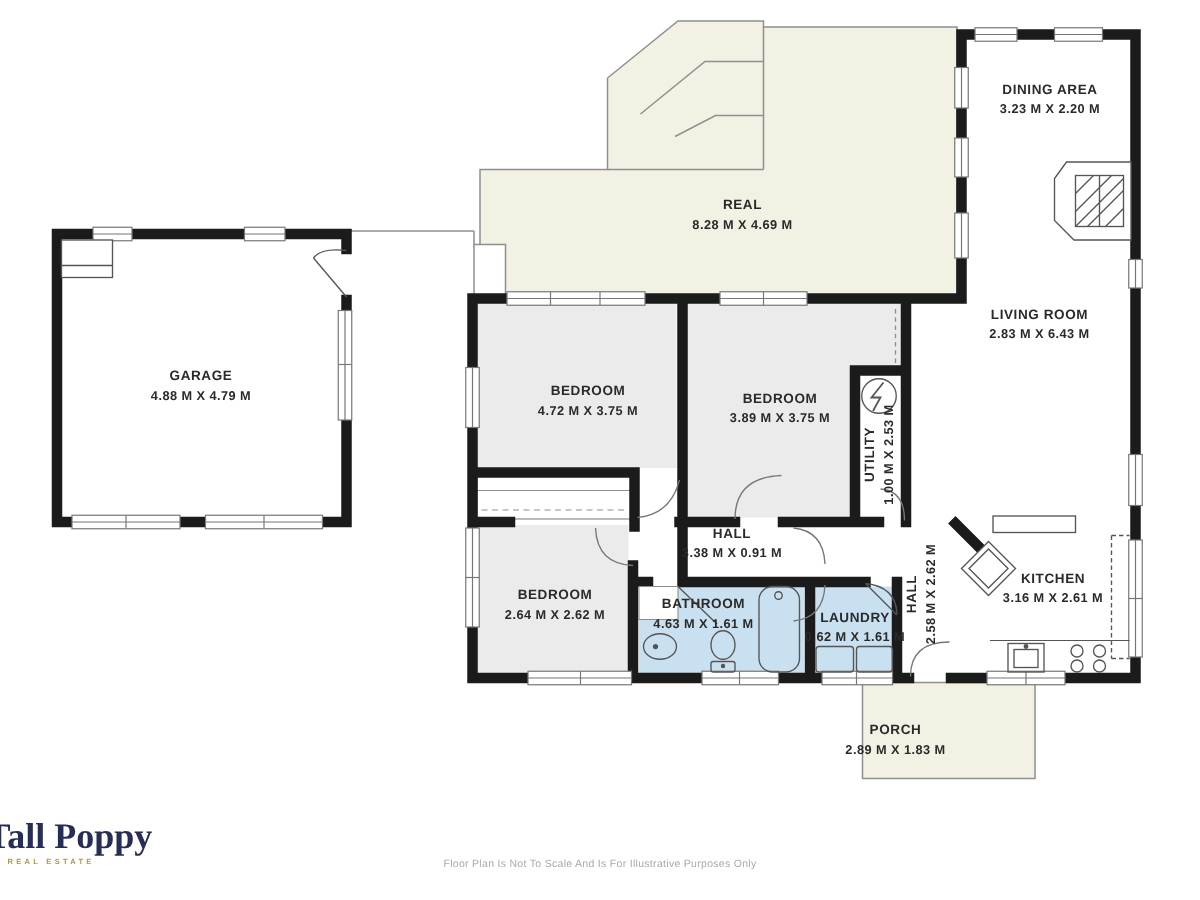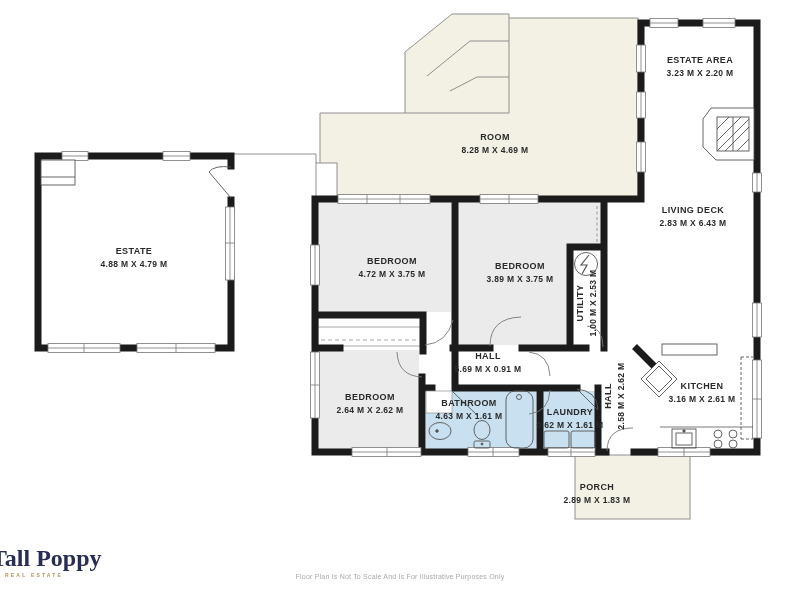--- a/index.html
+++ b/index.html
@@ -183,50 +183,50 @@
       <path d="M422,377 Q398,376 397,352"></path>
       <path d="M603,347 Q603,327 587,326"></path>
       <path d="M607,451 Q607,428 633,428"></path>
       <path d="M529,352 Q549,354 550,376 M529,414 Q549,412 550,390"></path>
     </g>
   </g>
 </svg>
 </div>
 
 <div class="lbl" style="left:134px;top:257px">
-  <div class="rn">ESTATE</div>
+  <div class="rn">GARAGE</div>
   <div class="rd">4.88 M X 4.79 M</div>
 </div>
 <div class="lbl" style="left:495px;top:143px">
-  <div class="rn">ROOM</div>
+  <div class="rn">REAL</div>
   <div class="rd">8.28 M X 4.69 M</div>
 </div>
 <div class="lbl" style="left:700px;top:66px">
-  <div class="rn">ESTATE AREA</div>
+  <div class="rn">DINING AREA</div>
   <div class="rd">3.23 M X 2.20 M</div>
 </div>
 <div class="lbl" style="left:693px;top:216px">
-  <div class="rn">LIVING DECK</div>
+  <div class="rn">LIVING ROOM</div>
   <div class="rd">2.83 M X 6.43 M</div>
 </div>
 <div class="lbl" style="left:392px;top:267px">
   <div class="rn">BEDROOM</div>
   <div class="rd">4.72 M X 3.75 M</div>
 </div>
 <div class="lbl" style="left:520px;top:272px">
   <div class="rn">BEDROOM</div>
   <div class="rd">3.89 M X 3.75 M</div>
 </div>
 <div class="lbl vert" style="left:586px;top:303px">
   <div class="rn">UTILITY</div>
   <div class="rd">1.00 M X 2.53 M</div>
 </div>
 <div class="lbl" style="left:488px;top:362px">
   <div class="rn">HALL</div>
-  <div class="rd">5.69 M X 0.91 M</div>
+  <div class="rd">3.38 M X 0.91 M</div>
 </div>
 <div class="lbl" style="left:370px;top:403px">
   <div class="rn">BEDROOM</div>
   <div class="rd">2.64 M X 2.62 M</div>
 </div>
 <div class="lbl" style="left:469px;top:409px">
   <div class="rn">BATHROOM</div>
   <div class="rd">4.63 M X 1.61 M</div>
 </div>
 <div class="lbl" style="left:570px;top:418px">

